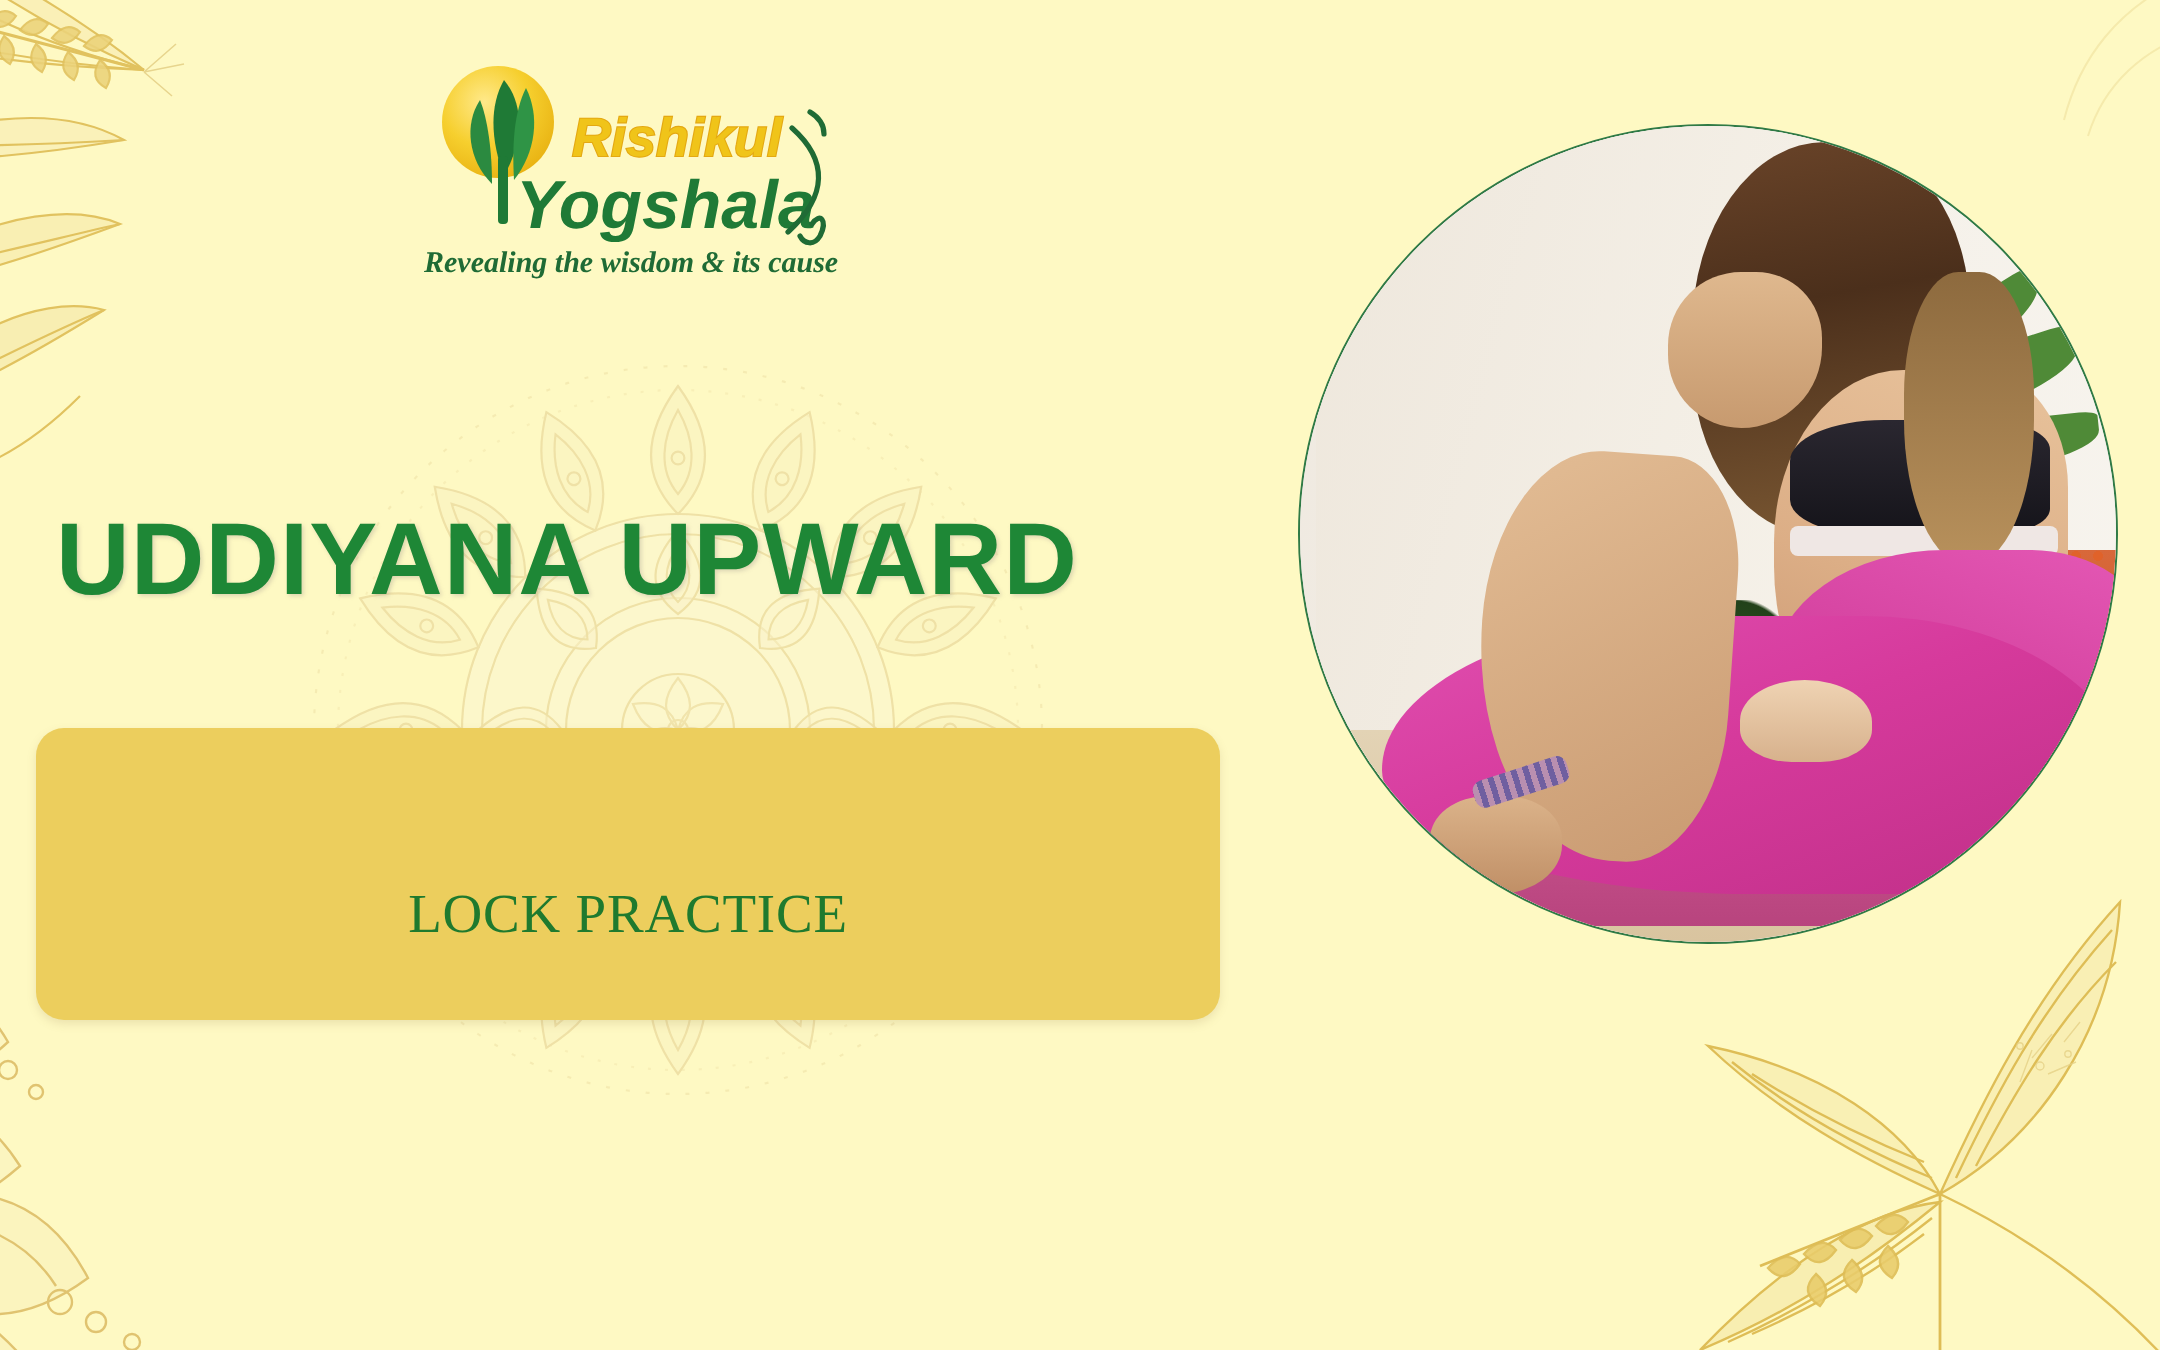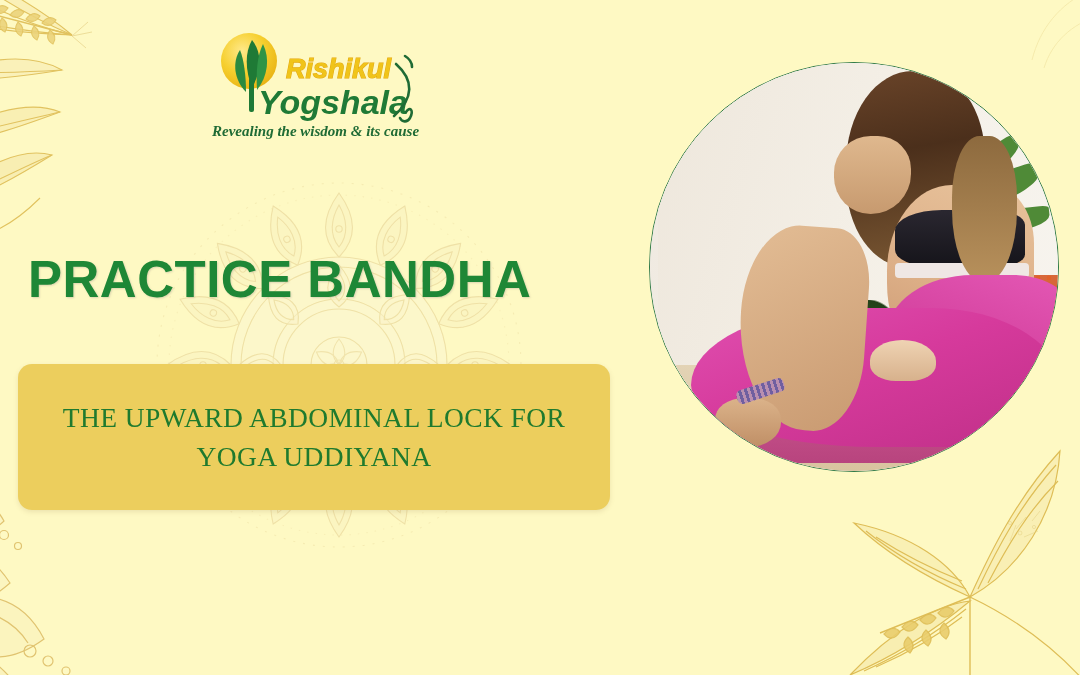--- a/index.html
+++ b/index.html
@@ -419,26 +419,26 @@
       <g fill="none" stroke="#1f6b35" stroke-width="2.6" stroke-linecap="round">
         <path d="M196 38 C214 54 214 72 194 90"></path>
         <path d="M205 30 C210 33 212 37 212 41"></path>
         <path d="M206 86 C210 80 214 84 210 92 C207 97 202 96 200 92"></path>
       </g>
 
       <text x="12" y="110" font-family="'Liberation Serif', serif" font-size="15" font-style="italic" font-weight="bold" fill="#1f6b35">Revealing the wisdom &amp; its cause</text>
     </svg>
   </div>
 
-  <h1 id="headline" class="nosel">PRACTICE BANDHA</h1>
+  <h1 id="headline" class="nosel">UDDIYANA UPWARD</h1>
 
   <div id="subtitle-box">
     <div id="subtitle-text" class="nosel">
-      <span>THE UPWARD ABDOMINAL LOCK FOR</span><br>
-      <span>YOGA UDDIYANA</span>
+      <br>
+      <span>LOCK PRACTICE</span>
     </div>
   </div>
 
   <div id="photo-wrap">
     <div id="photo-inner">
       <div class="wall"></div>
       <div class="wall-panel"></div>
       <div class="floor"></div>
       <div class="orange-mat"></div>
       <div class="mat-green-tag"></div>

